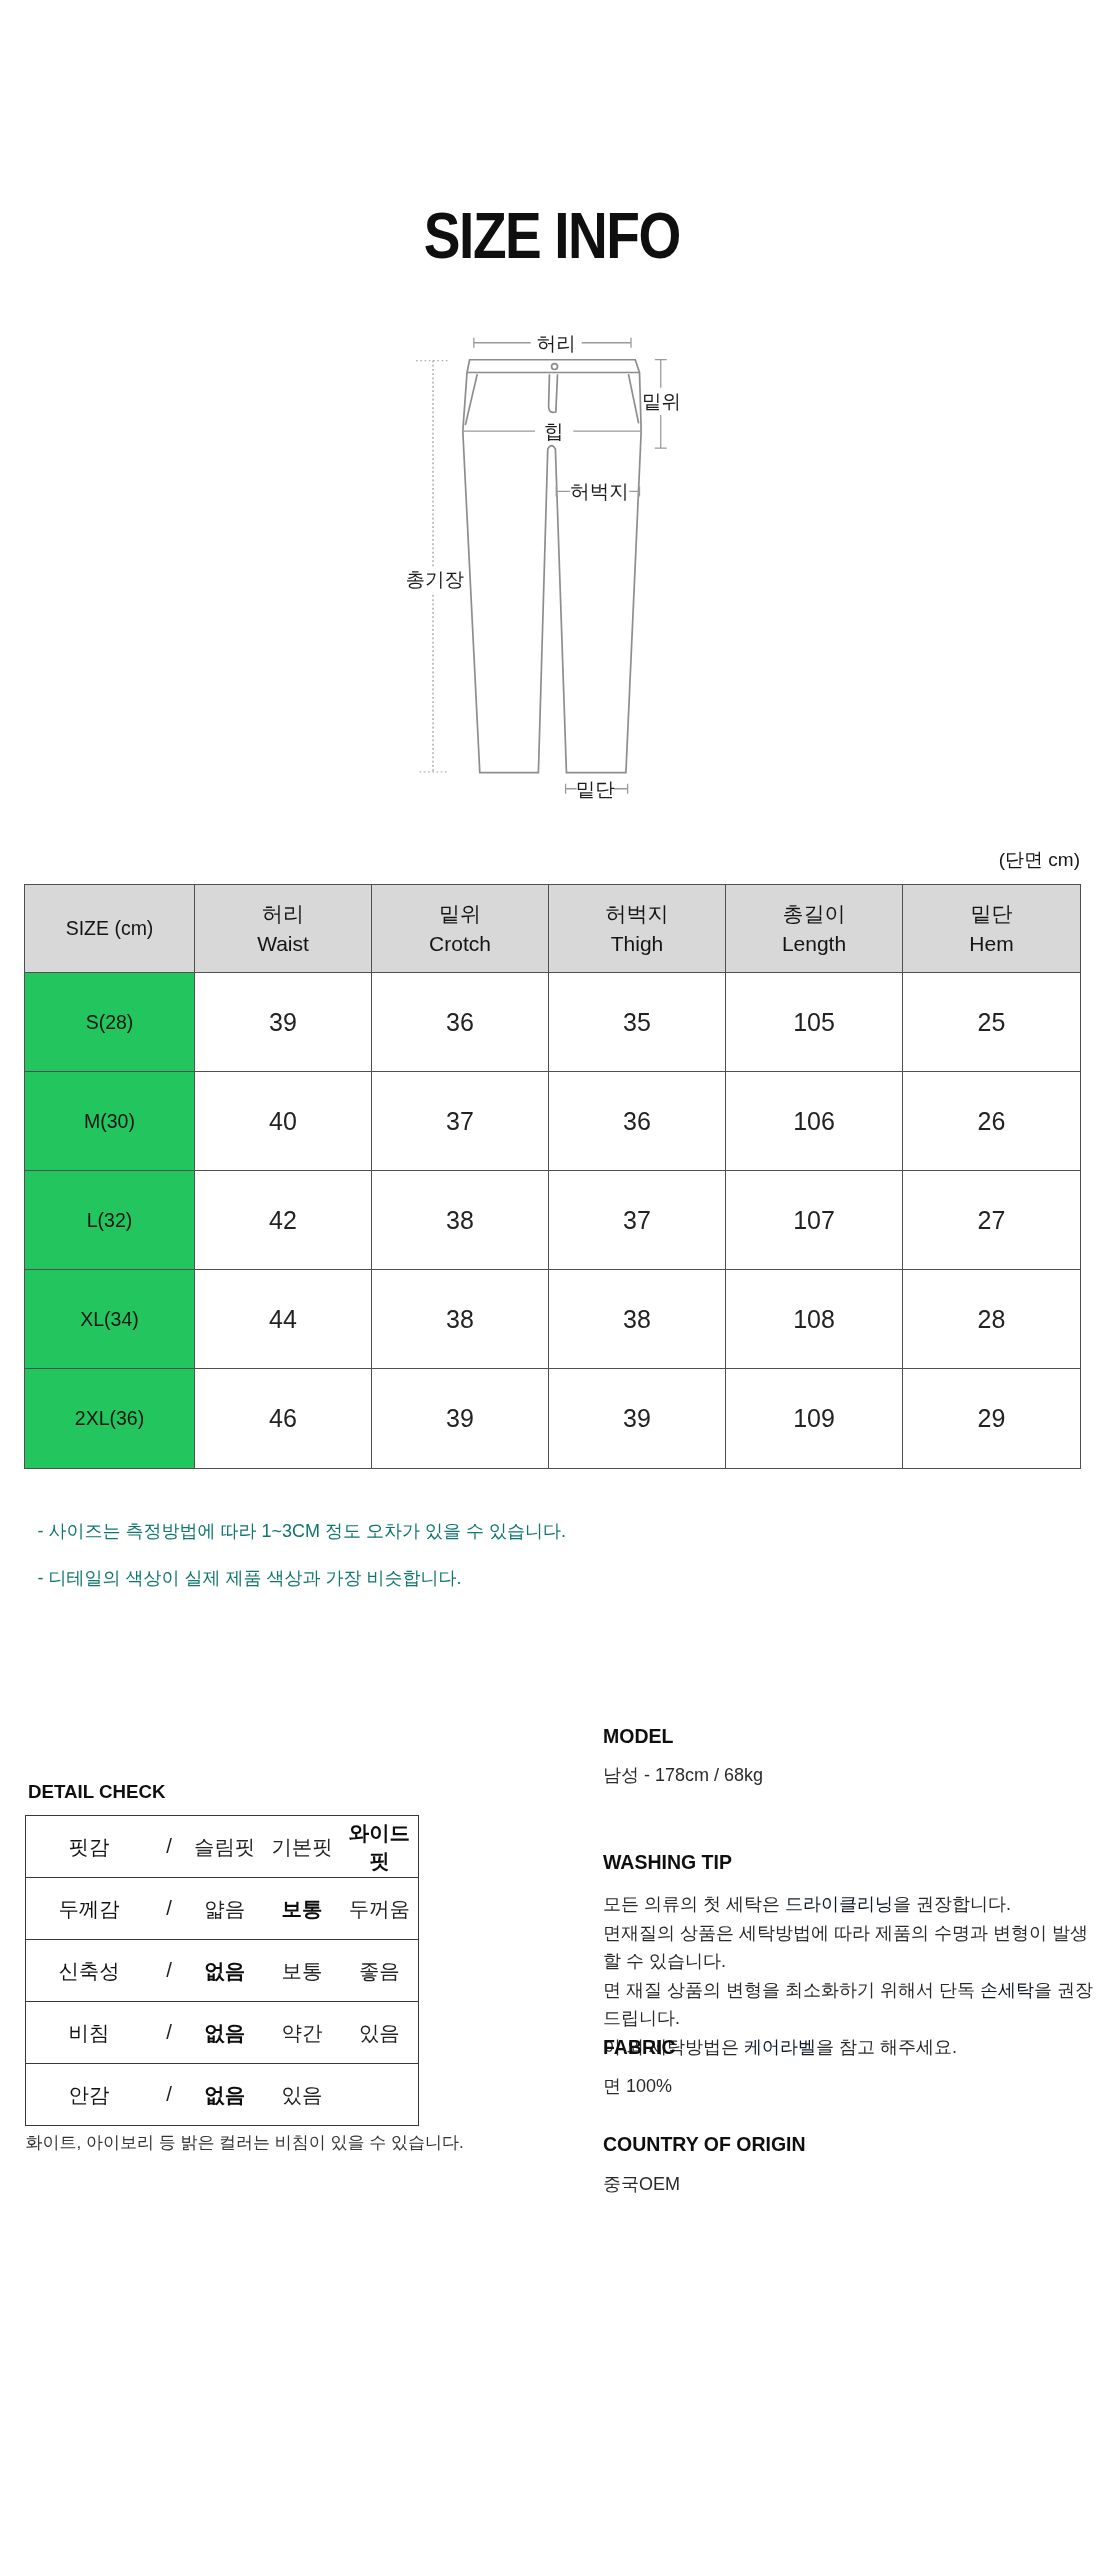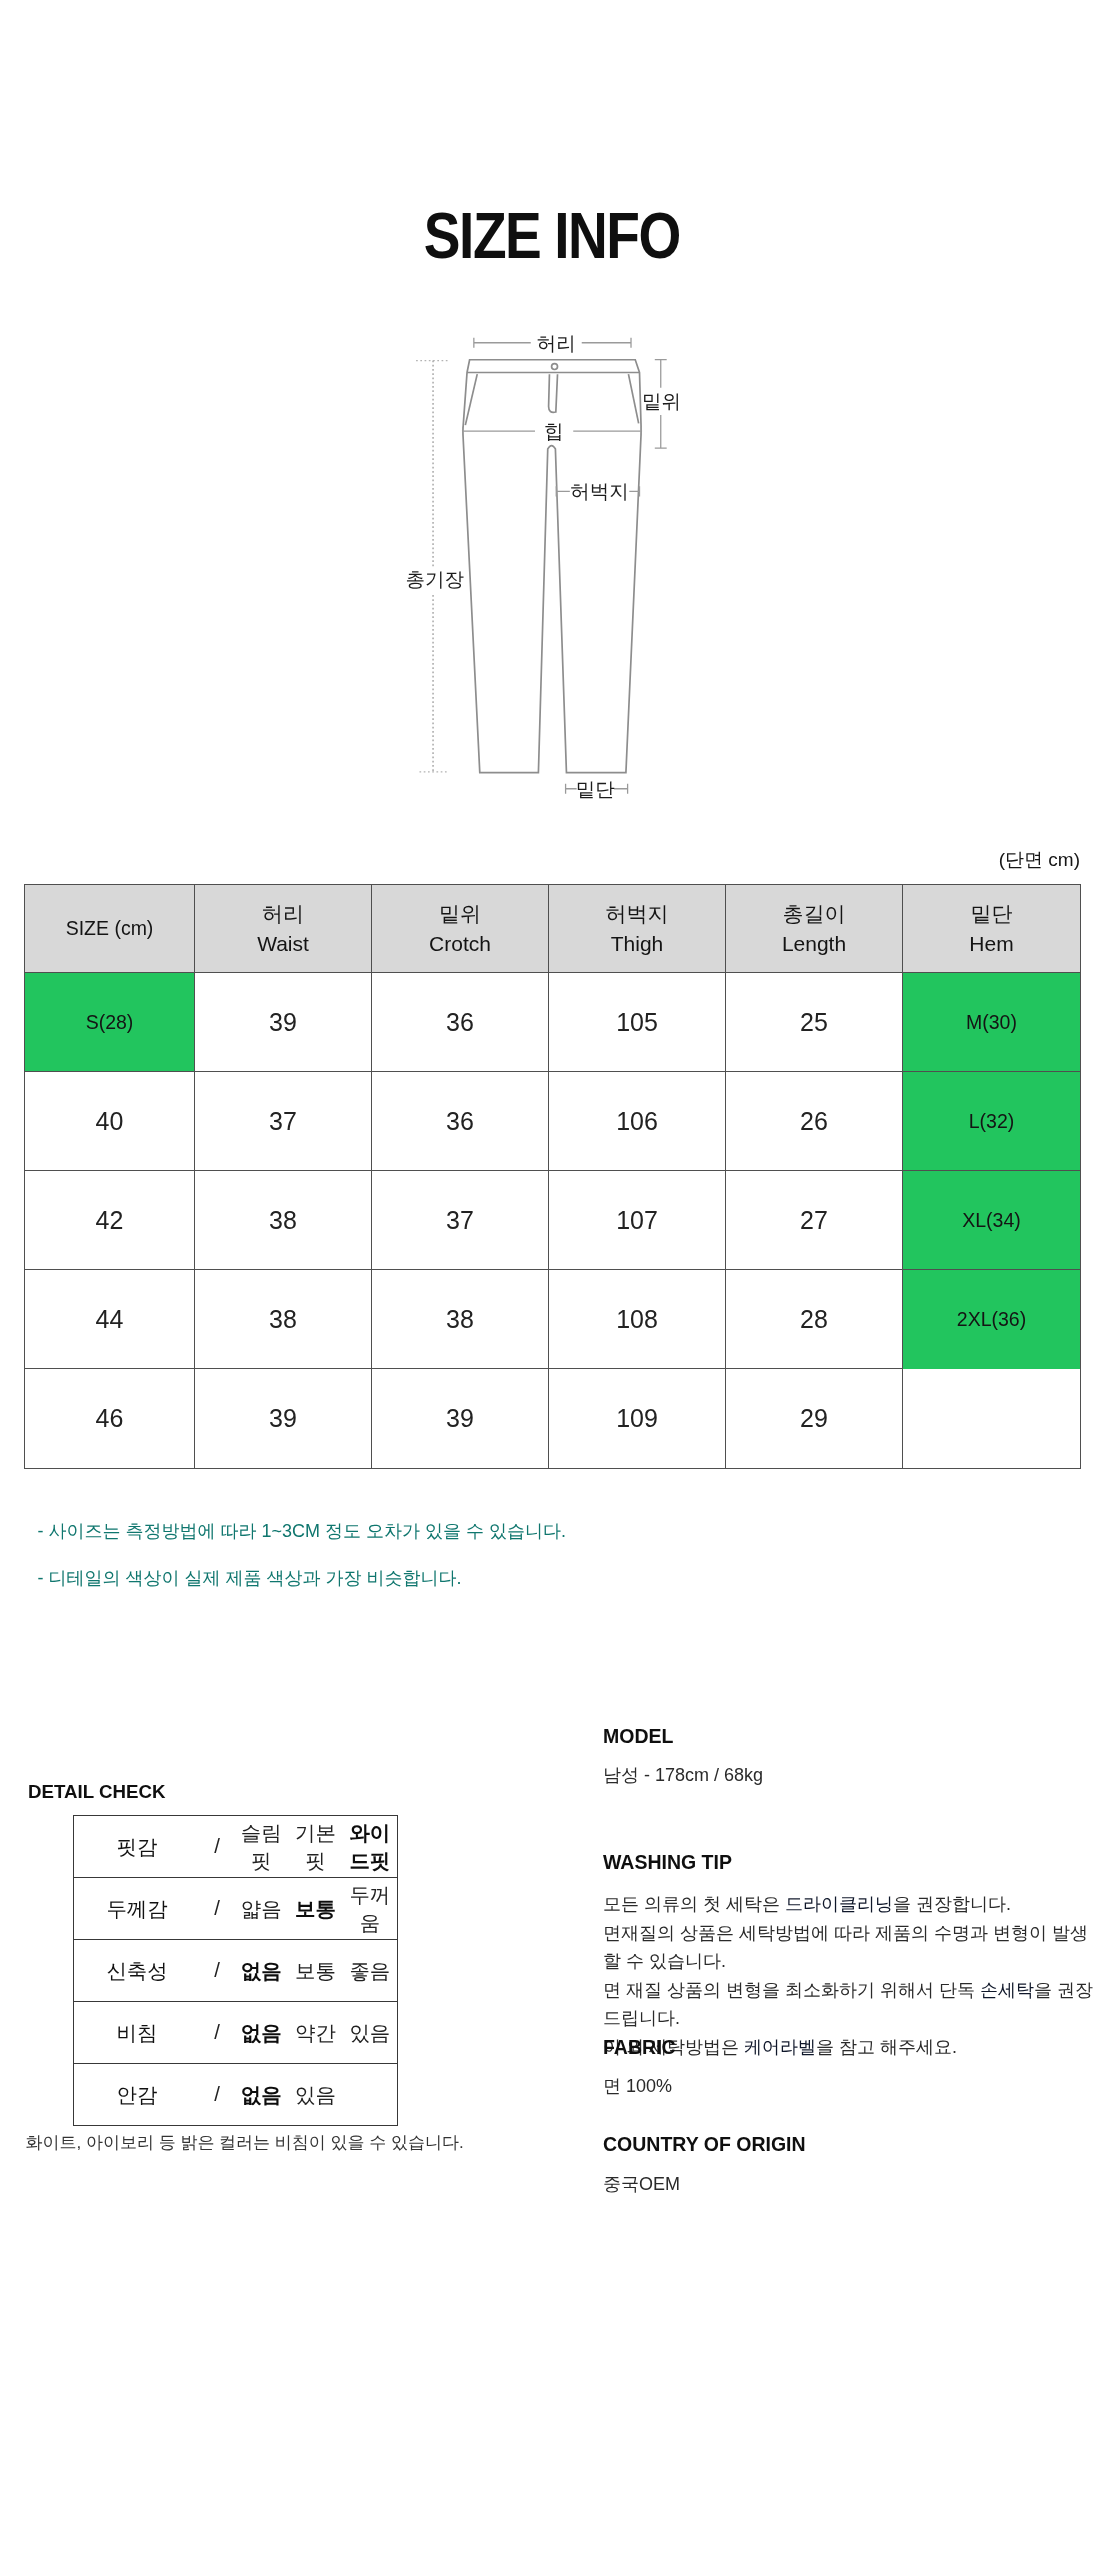--- a/index.html
+++ b/index.html
@@ -38,22 +38,22 @@
   .st-corner{font-size:19.5px;color:#141414;}
   .st-b{height:99px;}
   .st-size{background:#22c55e;font-size:19.5px;color:#141414;}
   .st-val{font-size:25px;color:#222;font-weight:400;}
   
   .size-notes{position:absolute;left:25.5px;top:1502px;}
   .size-notes p{margin:12px;font-size:18px;line-height:35px;color:#0f766e;}
   
   .detail-heading{position:absolute;left:28px;top:1781px;font-size:18.7px;font-weight:700;color:#0f0f0f;}
   .detail-table{
-    position:absolute;left:25px;top:1815px;width:325px;
-    border:1.7px solid #383838;box-sizing:border-box;background:#fff;margin-left:48px;
+    position:absolute;left:25px;top:1815px;width:394px;
+    border:1.7px solid #383838;box-sizing:border-box;background:#fff;
   }
   .dt-row{height:61px;display:flex;align-items:center;border-bottom:1.7px solid #383838;font-size:20.4px;color:#222;}
   .dt-row:last-child{border-bottom:none;}
   .dt-label{width:126px;text-align:center;color:#111;}
   .dt-slash{width:34px;text-align:center;}
   .dt-opt{flex:1;text-align:center;}
   .bold{font-weight:700;color:#0d0d0d;}
   .detail-note{position:absolute;left:25.5px;top:2131px;font-size:17px;color:#333;}
   
   .info-heading{position:absolute;left:603px;font-size:19.5px;font-weight:700;color:#0f0f0f;}
@@ -132,20 +132,21 @@
       <span class="en">Length</span>
     </div>
     <div class="st-cell st-h">
       <span class="ko">밑단</span>
       <span class="en">Hem</span>
     </div>
 
     <div class="st-cell st-b st-size">S(28)</div>
     <div class="st-cell st-b st-val">39</div>
     <div class="st-cell st-b st-val">36</div>
+    <div class="st-cell st-b st-val">35</div>
     <div class="st-cell st-b st-val">105</div>
     <div class="st-cell st-b st-val">25</div>
 
     <div class="st-cell st-b st-size">M(30)</div>
     <div class="st-cell st-b st-val">40</div>
     <div class="st-cell st-b st-val">37</div>
     <div class="st-cell st-b st-val">36</div>
     <div class="st-cell st-b st-val">106</div>
     <div class="st-cell st-b st-val">26</div>
 

